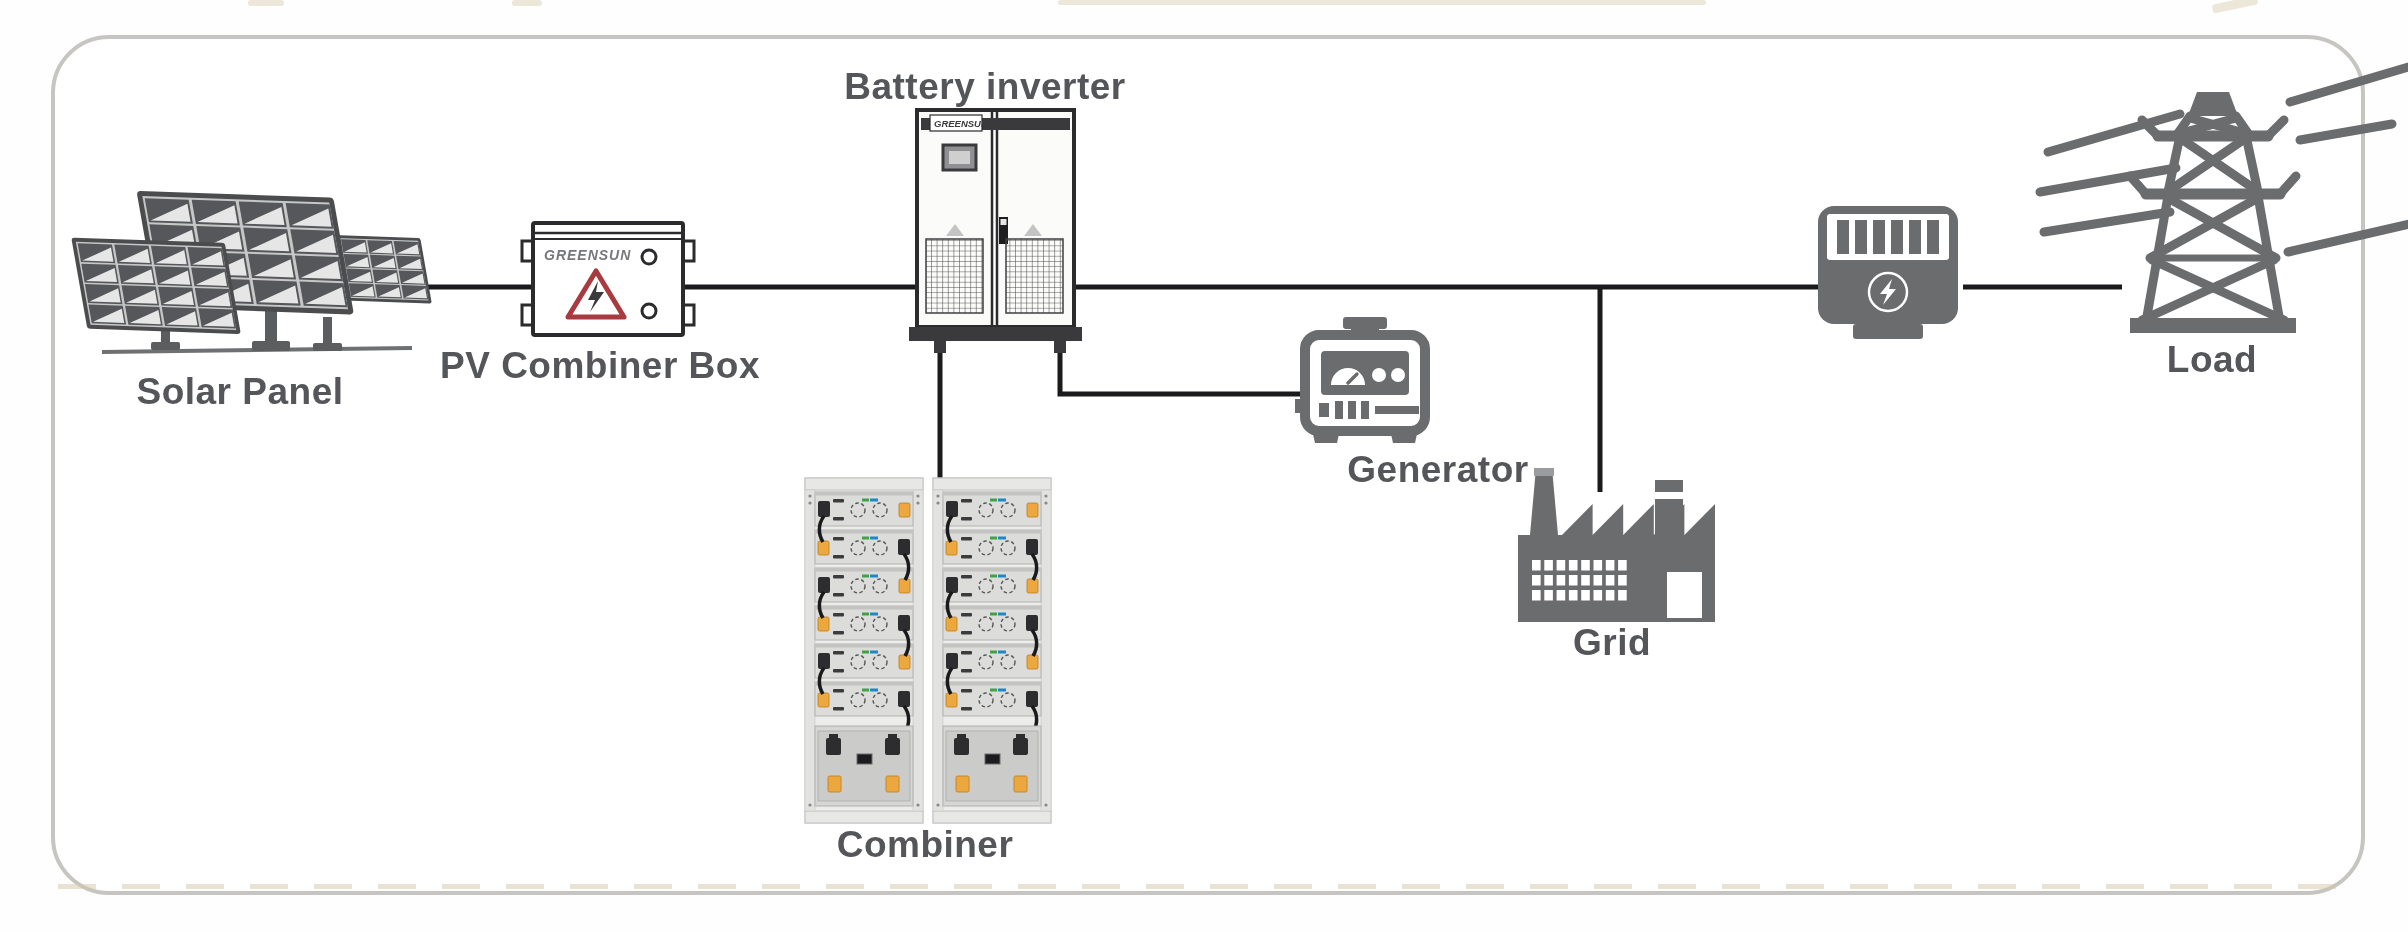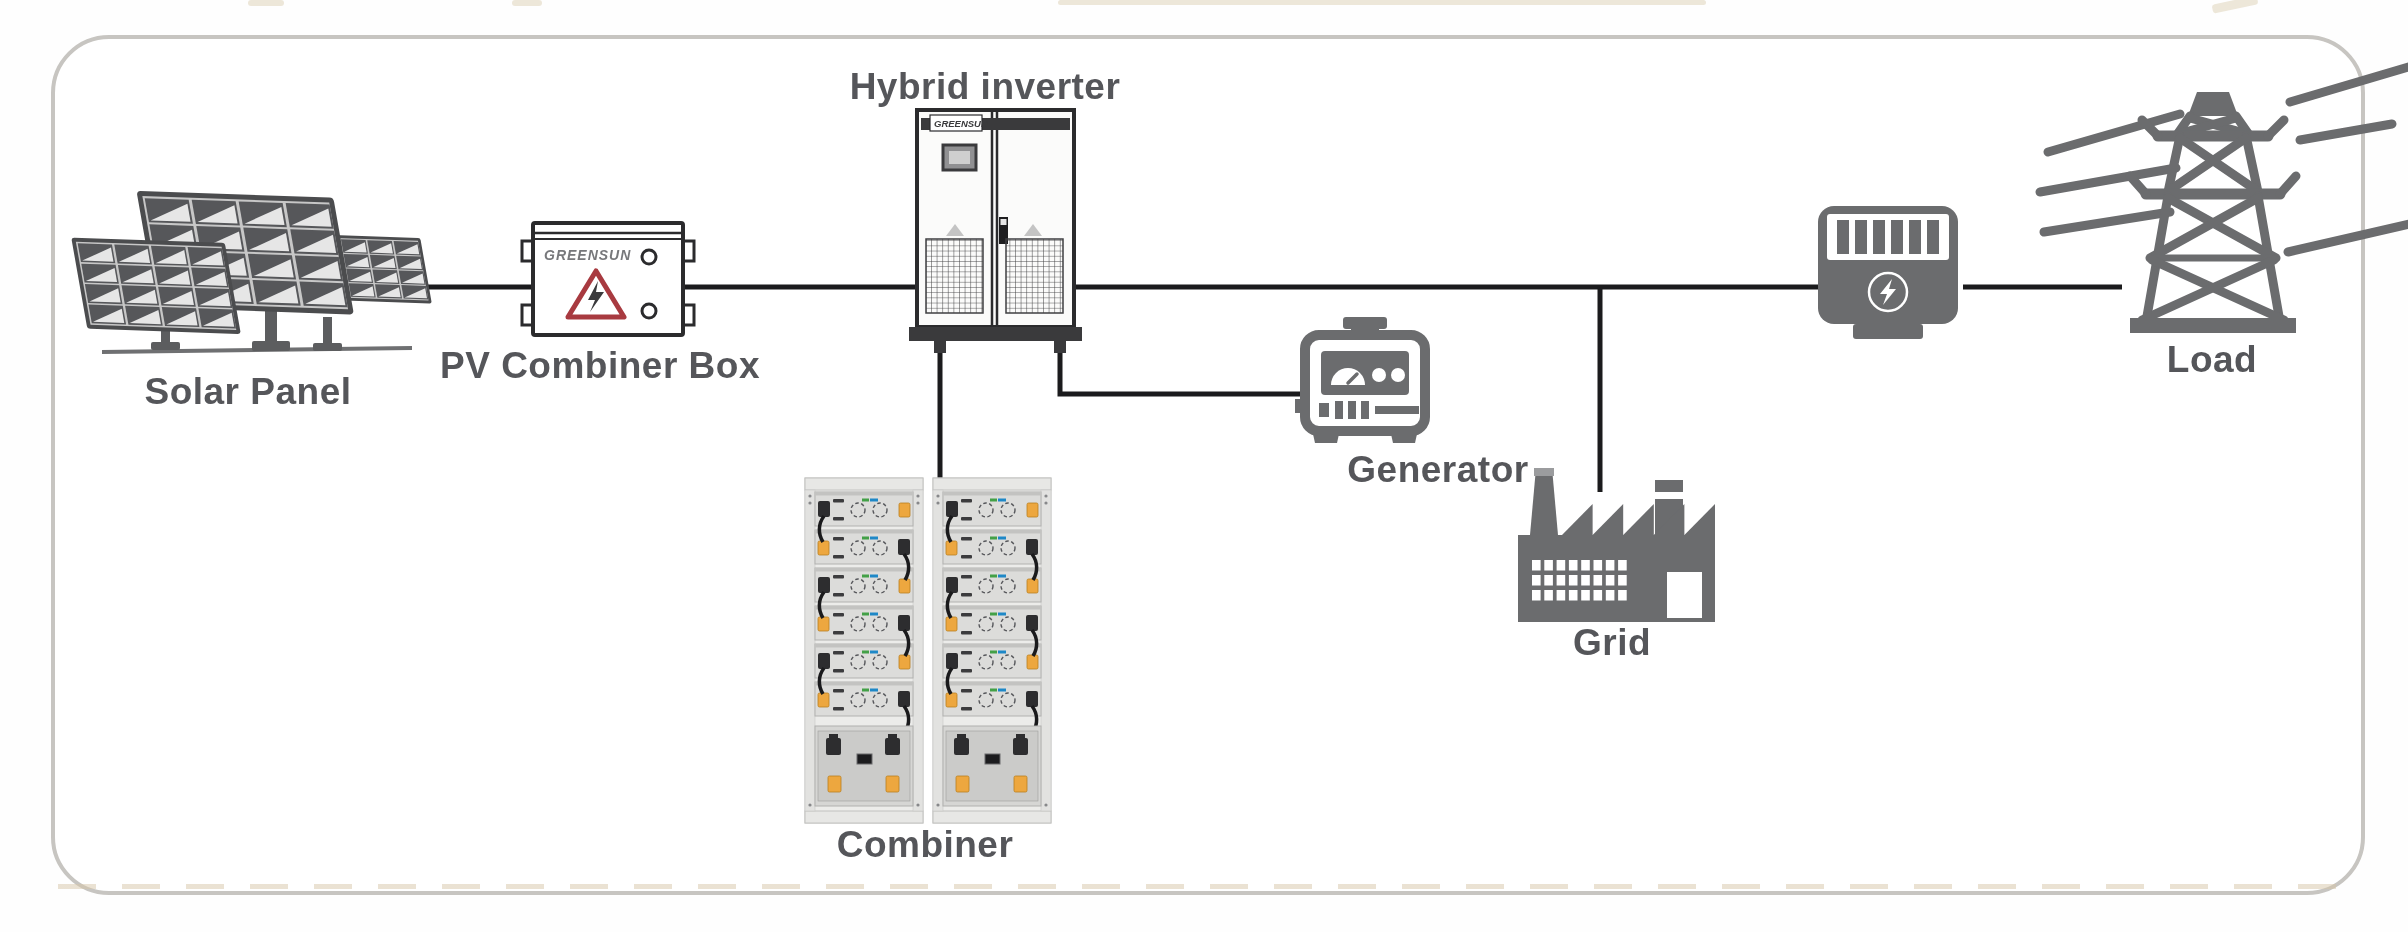--- a/index.html
+++ b/index.html
@@ -69,21 +69,21 @@
       <rect x="101" y="174" width="9" height="35"></rect>
         <rect x="91" y="202" width="29" height="8" rx="2"></rect>
       <rect x="263" y="177" width="9" height="33"></rect>
         <rect x="253" y="203" width="29" height="8" rx="2"></rect>
     </g>
 
     <use href="#sp" transform="translate(252,96) rotate(2) skewX(12) scale(0.56)"></use>
     <use href="#sp" transform="translate(80,54) rotate(2) skewX(12)"></use>
     <use href="#sp" transform="translate(14,100) rotate(2) skewX(12) scale(0.78)"></use>
   </svg>
-  <div class="node-label" style="left:248px;top:392px">Solar Panel</div>
+  <div class="node-label" style="left:240px;top:392px">Solar Panel</div>
 
   <svg class="icon" style="left:518px;top:215px" width="180" height="135" viewBox="0 0 180 135">
     <g stroke="#2b2b2d" fill="#ffffff">
       <rect x="4" y="26" width="13" height="20" stroke-width="3"></rect>
       <rect x="4" y="90" width="13" height="20" stroke-width="3"></rect>
       <rect x="163" y="26" width="13" height="20" stroke-width="3"></rect>
       <rect x="163" y="90" width="13" height="20" stroke-width="3"></rect>
       <rect x="15" y="8" width="150" height="112" rx="2" stroke-width="4"></rect>
     </g>
     <line x1="17" y1="18" x2="163" y2="18" stroke="#2b2b2d" stroke-width="2.5"></line>
@@ -119,21 +119,21 @@
     <polygon points="43,131 52,119 61,131" fill="#c4c4c4"></polygon>
     <polygon points="121,131 130,119 139,131" fill="#c4c4c4"></polygon>
     <g>
       <rect x="23" y="134" width="57" height="74" fill="url(#vent)" stroke="#3f3f41" stroke-width="1.5"></rect>
       <rect x="103" y="134" width="57" height="74" fill="url(#vent)" stroke="#3f3f41" stroke-width="1.5"></rect>
     </g>
     <rect x="6" y="222" width="173" height="14" fill="#3a3a3c"></rect>
     <rect x="31" y="236" width="12" height="12" fill="#3a3a3c"></rect>
     <rect x="151" y="236" width="12" height="12" fill="#3a3a3c"></rect>
   </svg>
-  <div class="node-label" style="left:985px;top:87px">Hybrid inverter</div>
+  <div class="node-label" style="left:985px;top:87px">Battery inverter</div>
 
   <svg class="icon" style="left:805px;top:478px" width="250" height="346" viewBox="0 0 250 346">
     <defs>
       <g id="bm">
         <rect width="98" height="34" fill="#dcdcda" stroke="#b2b2b0" stroke-width="1"></rect>
         <rect width="98" height="3.5" fill="#c3c3c1"></rect>
         <rect x="18" y="7" width="11" height="3.5" rx="1" fill="#3c3c3e"></rect>
         <rect x="18" y="25" width="11" height="3.5" rx="1" fill="#3c3c3e"></rect>
         <circle cx="43" cy="18" r="7" fill="none" stroke="#55565a" stroke-width="1.4" stroke-dasharray="3.5 2.5"></circle>
         <circle cx="65" cy="18" r="7" fill="none" stroke="#55565a" stroke-width="1.4" stroke-dasharray="3.5 2.5"></circle>

